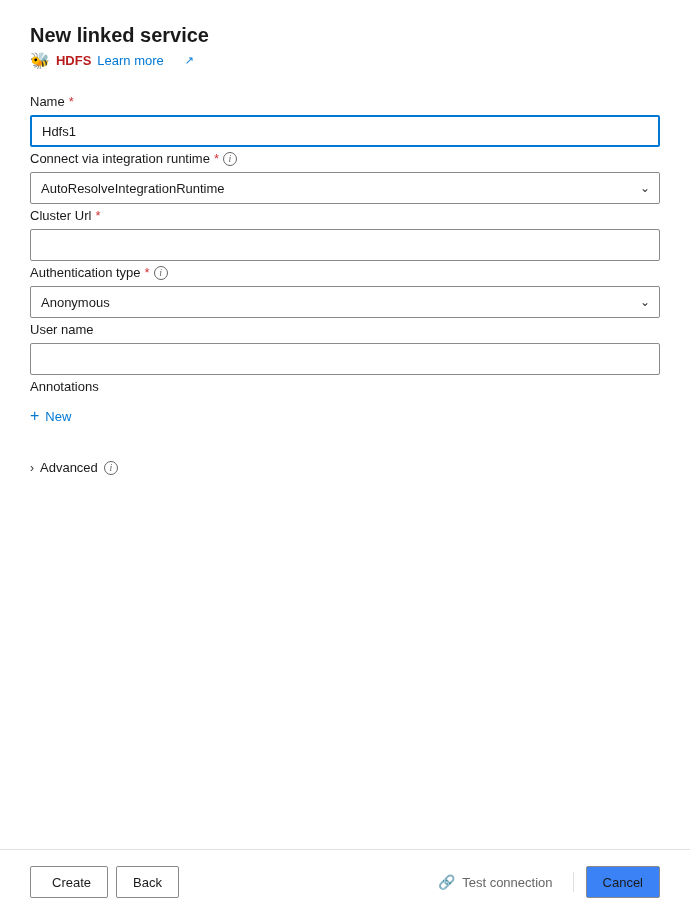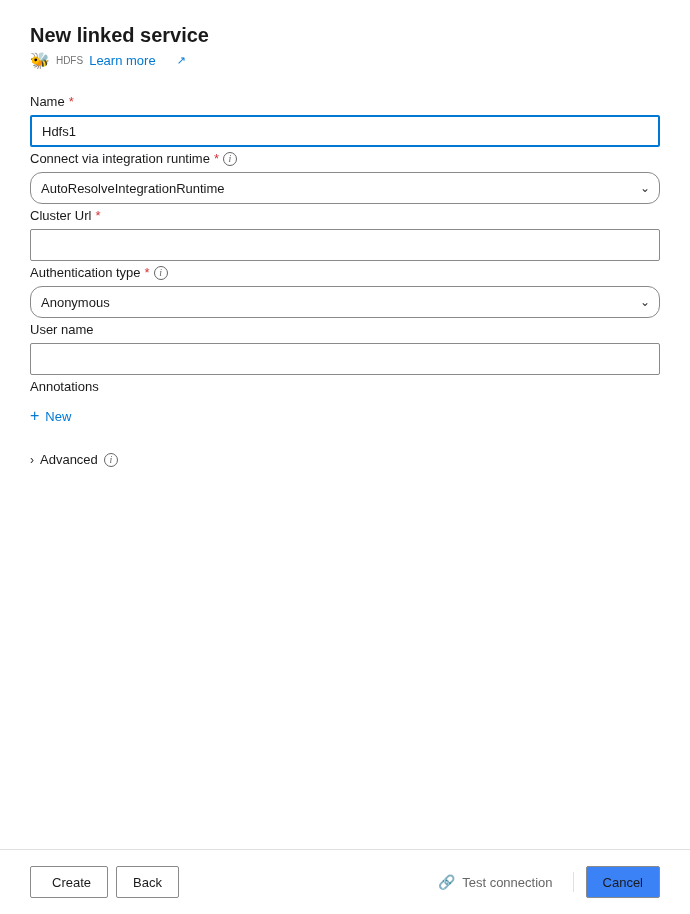--- a/index.html
+++ b/index.html
@@ -32,23 +32,23 @@
     }
 
     .subtitle-row {
       display: flex;
       align-items: center;
       gap: 6px;
       margin-bottom: 24px;
     }
 
     .hdfs-label {
-      font-size: 10px;
-      color: #737373;
-      font-weight: 400;
+      font-size: 13px;
+      color: #b91c1c;
+      font-weight: 700;
     }
 
     .learn-more-link {
       font-size: 13px;
       color: #0078d4;
       text-decoration: none;
       cursor: pointer;
       display: flex;
       align-items: center;
       gap: 21px;
@@ -125,42 +125,42 @@
     .form-select-wrapper {
       position: relative;
       width: 100%;
     }
 
     .form-select {
       width: 100%;
       height: 32px;
       padding: 4px 32px 4px 10px;
       border: 1px solid #8a8a8a;
-      border-radius: 12px;
+      border-radius: 2px;
       font-size: 13px;
       color: #1a1a1a;
       outline: none;
       background: #fff;
       appearance: none;
       -webkit-appearance: none;
       cursor: pointer;
     }
 
     .select-chevron {
       position: absolute;
       right: 10px;
       top: 50%;
       transform: translateY(-50%);
       pointer-events: none;
       color: #333;
       font-size: 12px;
     }
 
     .annotations-section {
-      margin-bottom: 20px;
+      margin-bottom: 28px;
     }
 
     .annotations-title {
       font-size: 13px;
       color: #1a1a1a;
       font-weight: 400;
       margin-bottom: 10px;
     }
 
     .new-annotation-btn {

